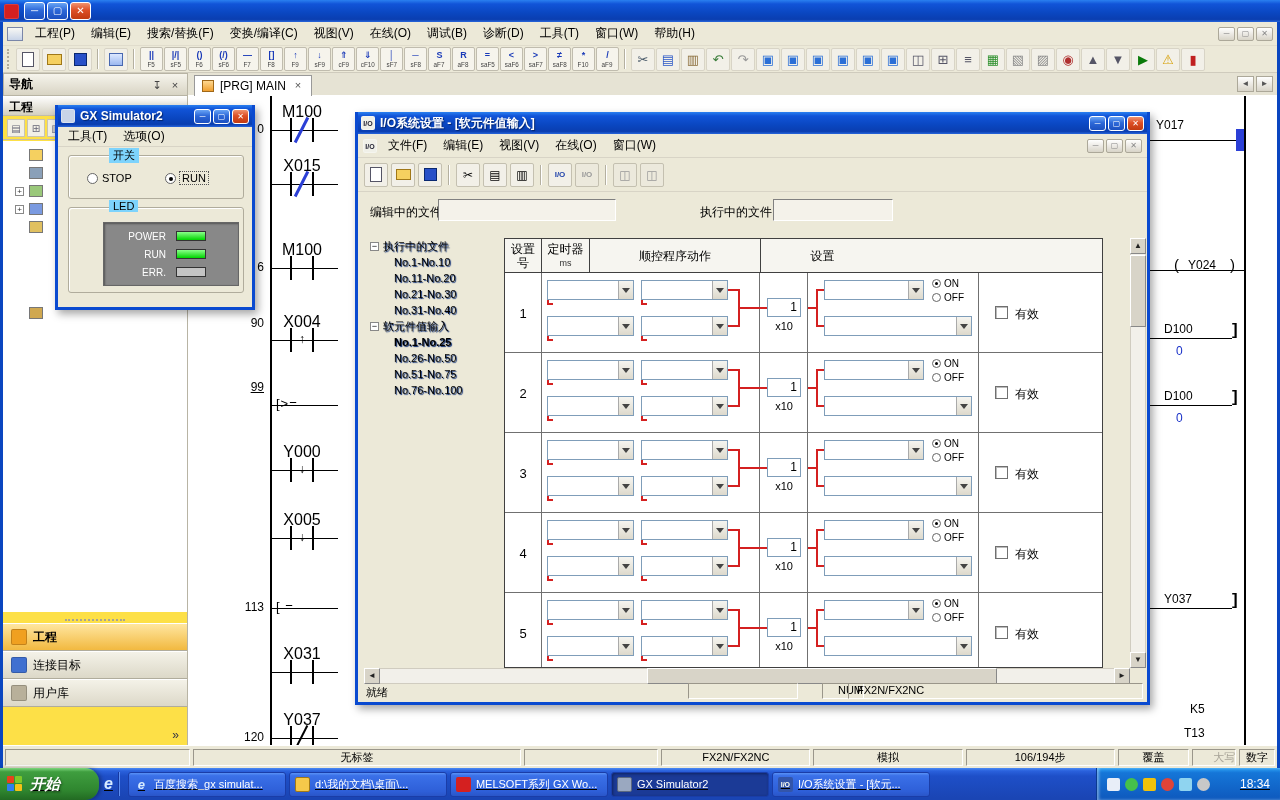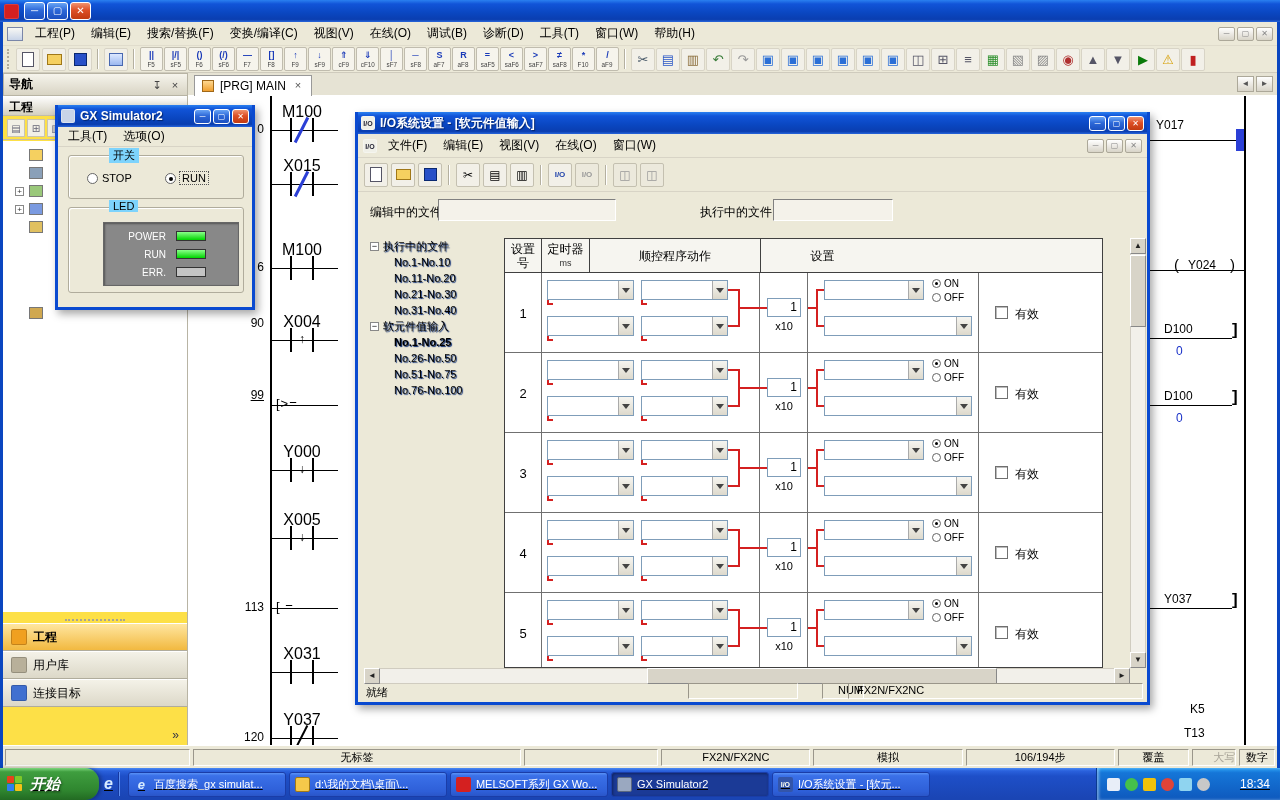--- a/index.html
+++ b/index.html
@@ -456,26 +456,26 @@
     <div class="nti" style="left:26px;top:166px;background:#d0a850;"></div>
   </div>
   <div class="navbottom">
     <div class="gripdots"></div>
     <div id="navbtns">
         <div class="navbtn sel">
           <div class="nbicon" style="background: rgb(240, 160, 32);"></div>
           <div class="nblabel">工程</div>
         </div>
         <div class="navbtn">
+          <div class="nbicon" style="background: rgb(64, 112, 208);"></div>
+          <div class="nblabel">连接目标</div>
+        </div>
+        <div class="navbtn">
           <div class="nbicon" style="background: rgb(184, 176, 154);"></div>
           <div class="nblabel">用户库</div>
-        </div>
-        <div class="navbtn">
-          <div class="nbicon" style="background: rgb(64, 112, 208);"></div>
-          <div class="nblabel">连接目标</div>
         </div>
       </div>
     <div class="chev">»</div>
   </div>
 </div>
 
 <div id="editor">
     <div class="rail" style="left: 82px; top: 0px; height: 649px;"></div>
     <div class="rail" style="left: 1056px; top: 0px; height: 649px;"></div>
     <div class="lnum" style="left: 30px; top: 26px; width: 46px;">0</div>
@@ -501,21 +501,21 @@
       <div class="cbar" style="left: 30px;"></div>
     </div>
     <div class="lnum" style="left: 30px; top: 220px; width: 46px;">90</div>
     <div class="lwire" style="left: 82px; top: 244px; width: 68px;"></div>
     <div class="llabel" style="left: 84px; top: 217px;">X004</div>
     <div class="lcontact" style="left: 94px; top: 232px;">
       <div class="cbar" style="left: 8px;"></div>
       <div class="cbar" style="left: 30px;"></div>
       <div class="carrow">↑</div>
     </div>
-    <div class="lnum" style="left: 30px; top: 292px; width: 46px; text-decoration: underline;">99</div>
+    <div class="lnum" style="left: 30px; top: 284px; width: 46px; text-decoration: underline;">99</div>
     <div class="lwire" style="left: 82px; top: 309px; width: 68px;"></div>
     <div class="lcmp" style="left: 88px; top: 300px;">[&gt;=</div>
     <div class="lwire" style="left: 82px; top: 374px; width: 68px;"></div>
     <div class="llabel" style="left: 84px; top: 347px;">Y000</div>
     <div class="lcontact" style="left: 94px; top: 362px;">
       <div class="cbar" style="left: 8px;"></div>
       <div class="cbar" style="left: 30px;"></div>
       <div class="carrow">↓</div>
     </div>
     <div class="lwire" style="left: 82px; top: 442px; width: 68px;"></div>

